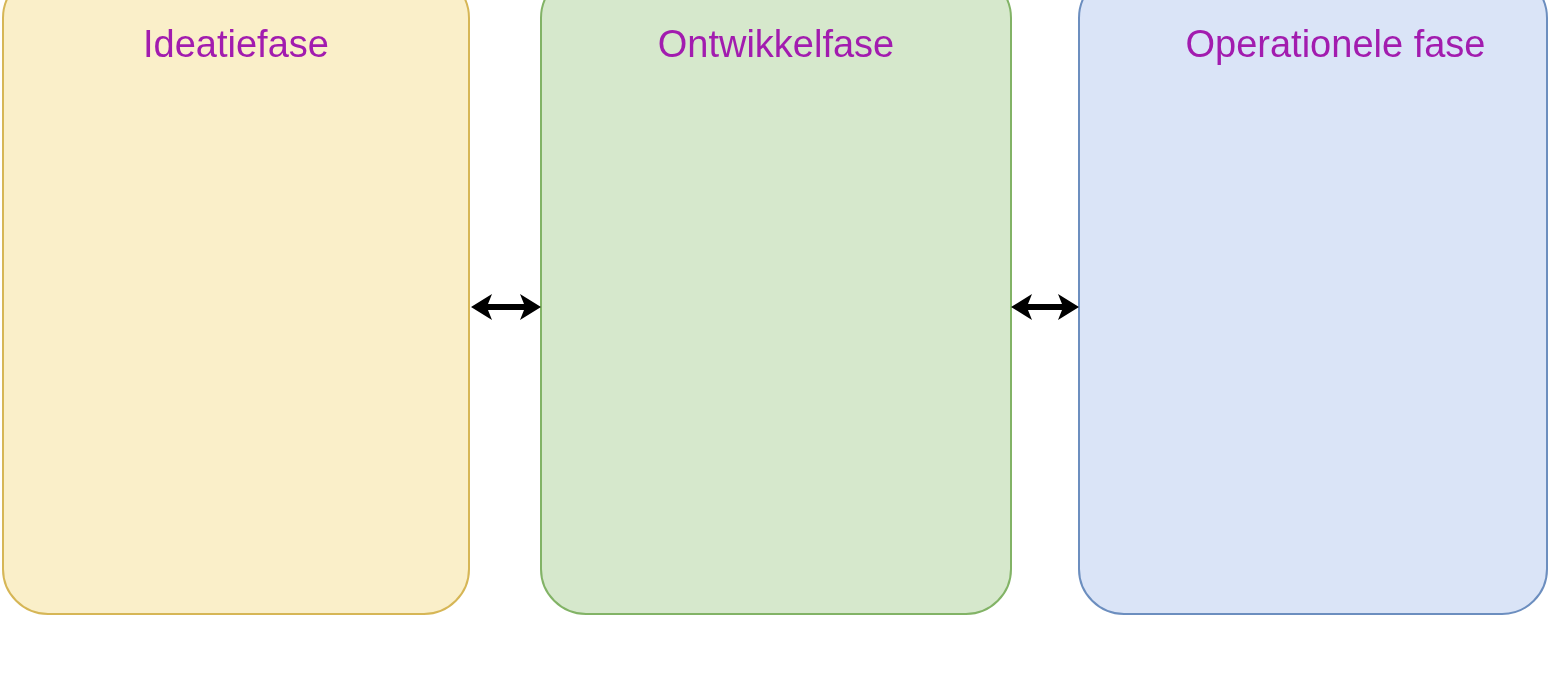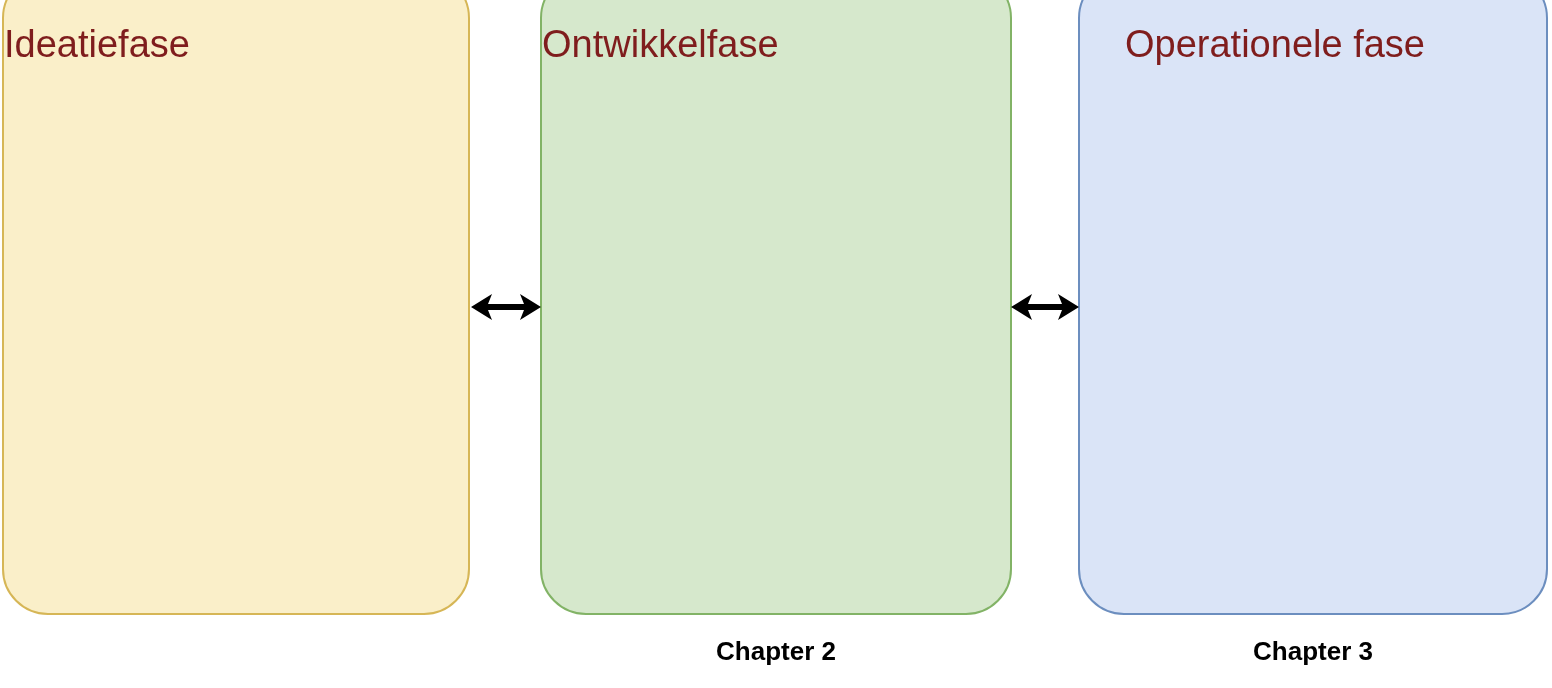--- a/index.html
+++ b/index.html
@@ -23,22 +23,22 @@
     position: absolute;
     box-sizing: border-box;
     border-radius: 46px;
     border-style: solid;
     border-width: 2px;
   }
   .phase-title {
     position: absolute;
     left: 0;
     right: 0;
-    text-align: left;
-    color: #7f1d1d;
+    text-align: center;
+    color: #a21caf;
     font-size: 38px;
     line-height: 44px;
     font-weight: 400;
     white-space: nowrap;
   }
   .chapter-label {
     position: absolute;
     text-align: center;
     color: #000000;
     font-size: 26px;
@@ -110,17 +110,15 @@
     </svg>
   </div>
 
   <div class="arrow" id="arrow-2-3">
     <svg width="70" height="40" viewBox="0 0 70 40" xmlns="http://www.w3.org/2000/svg">
       <path d="M1 20 L22 7 L18 17 L52 17 L48 7 L69 20 L48 33 L52 23 L18 23 L22 33 Z" fill="#000000"></path>
     </svg>
   </div>
 
 
-  <div class="chapter-label" id="label-chapter-2">Chapter 2</div>
 
-  <div class="chapter-label" id="label-chapter-3">Chapter 3</div>
 
 </div>
 
 </body></html>

